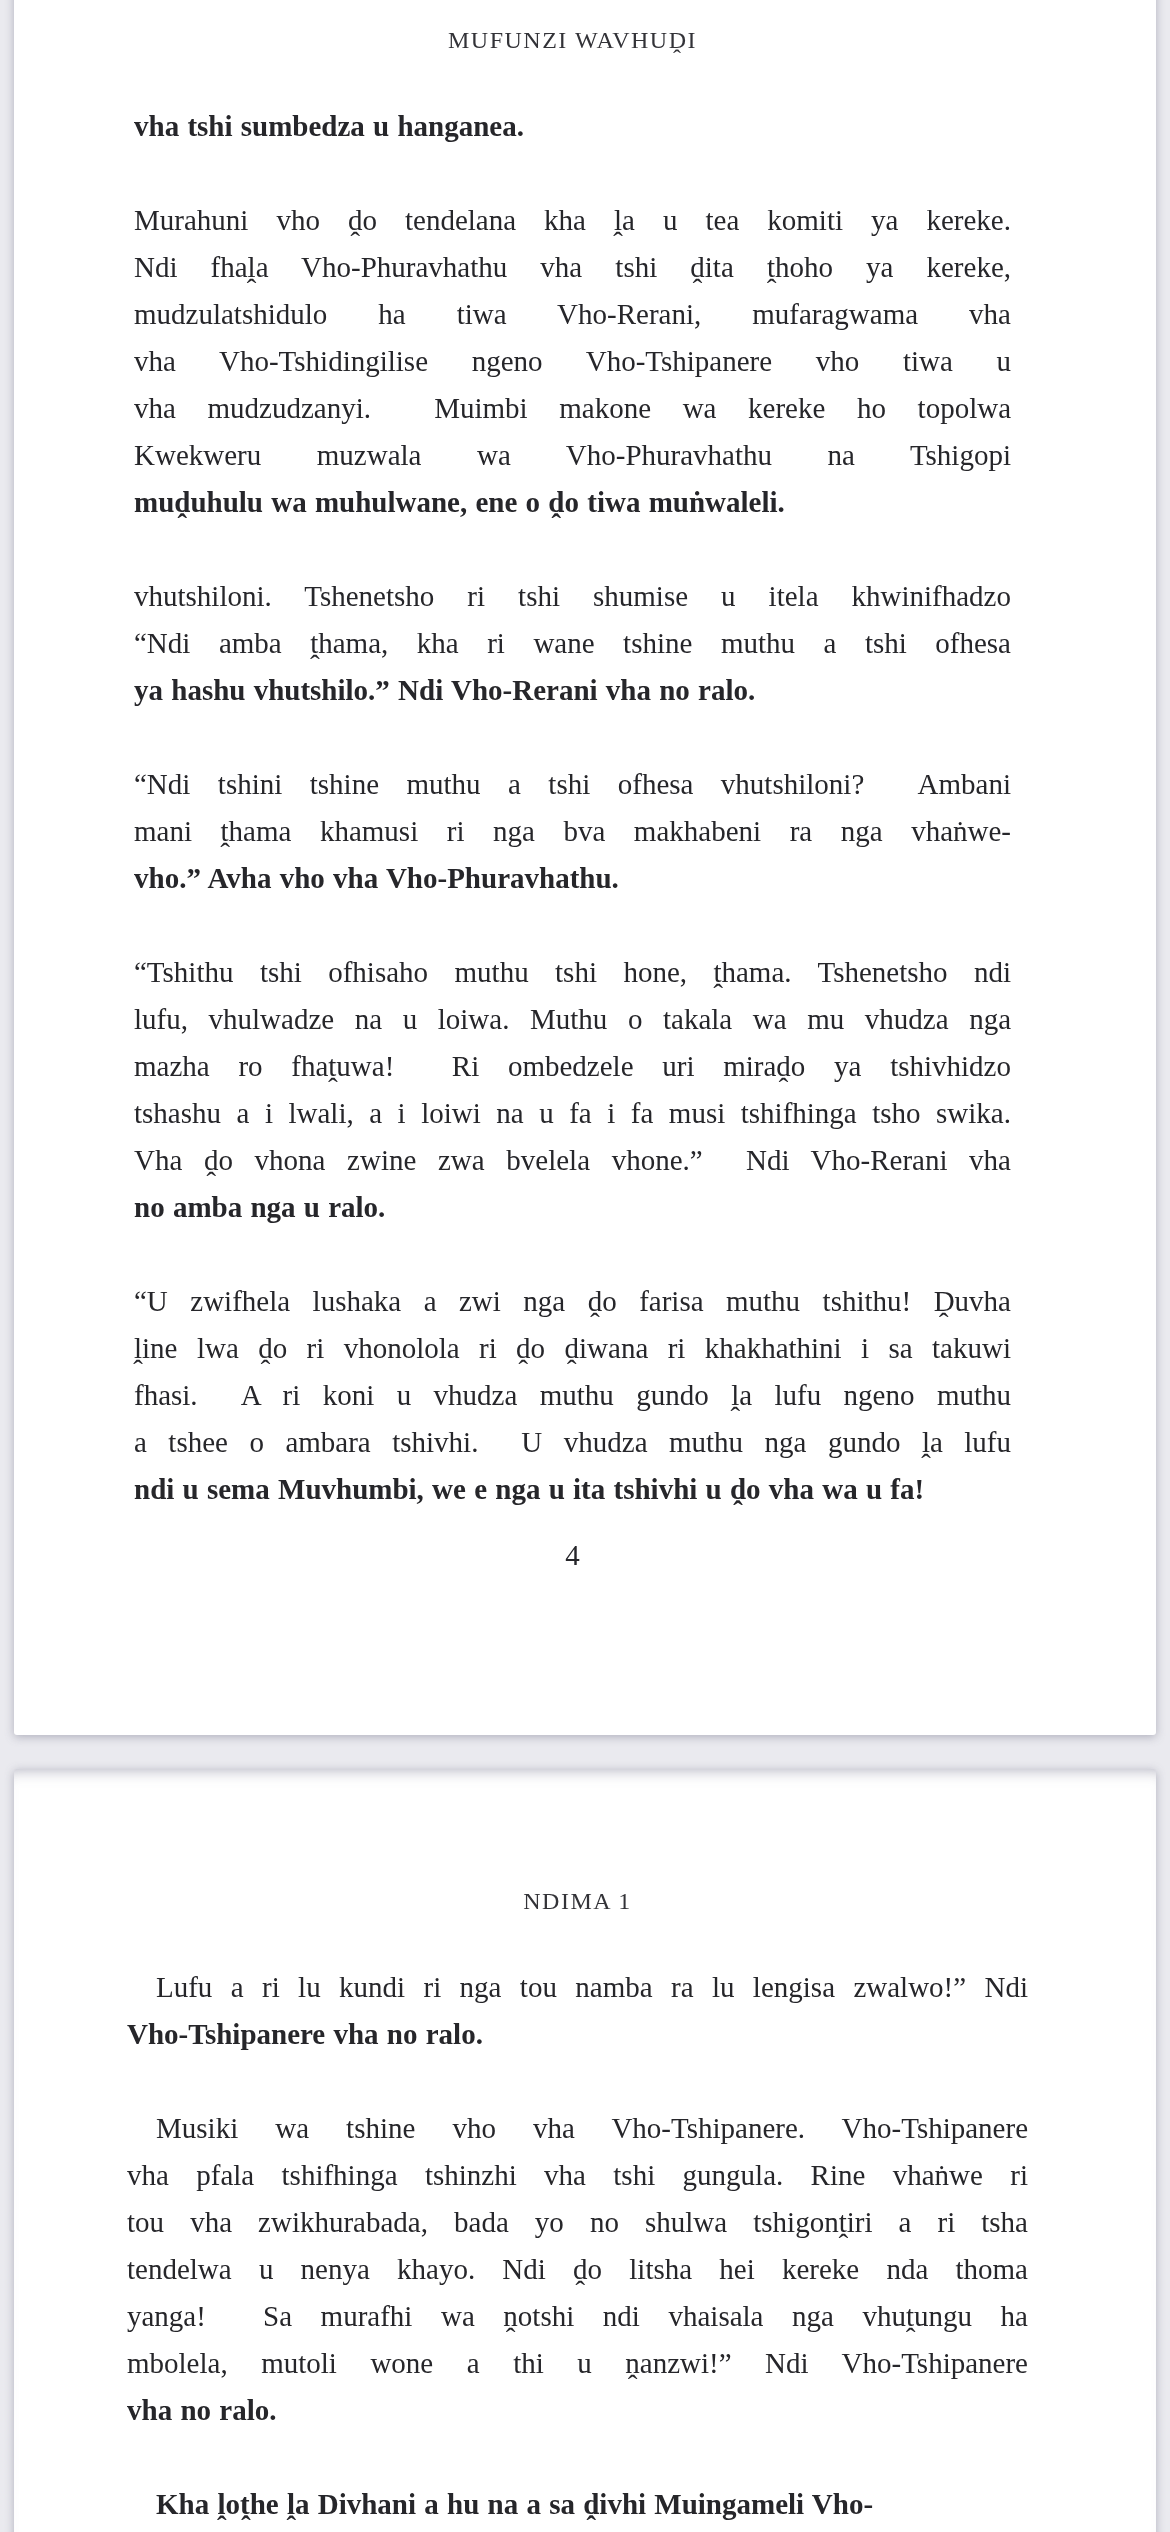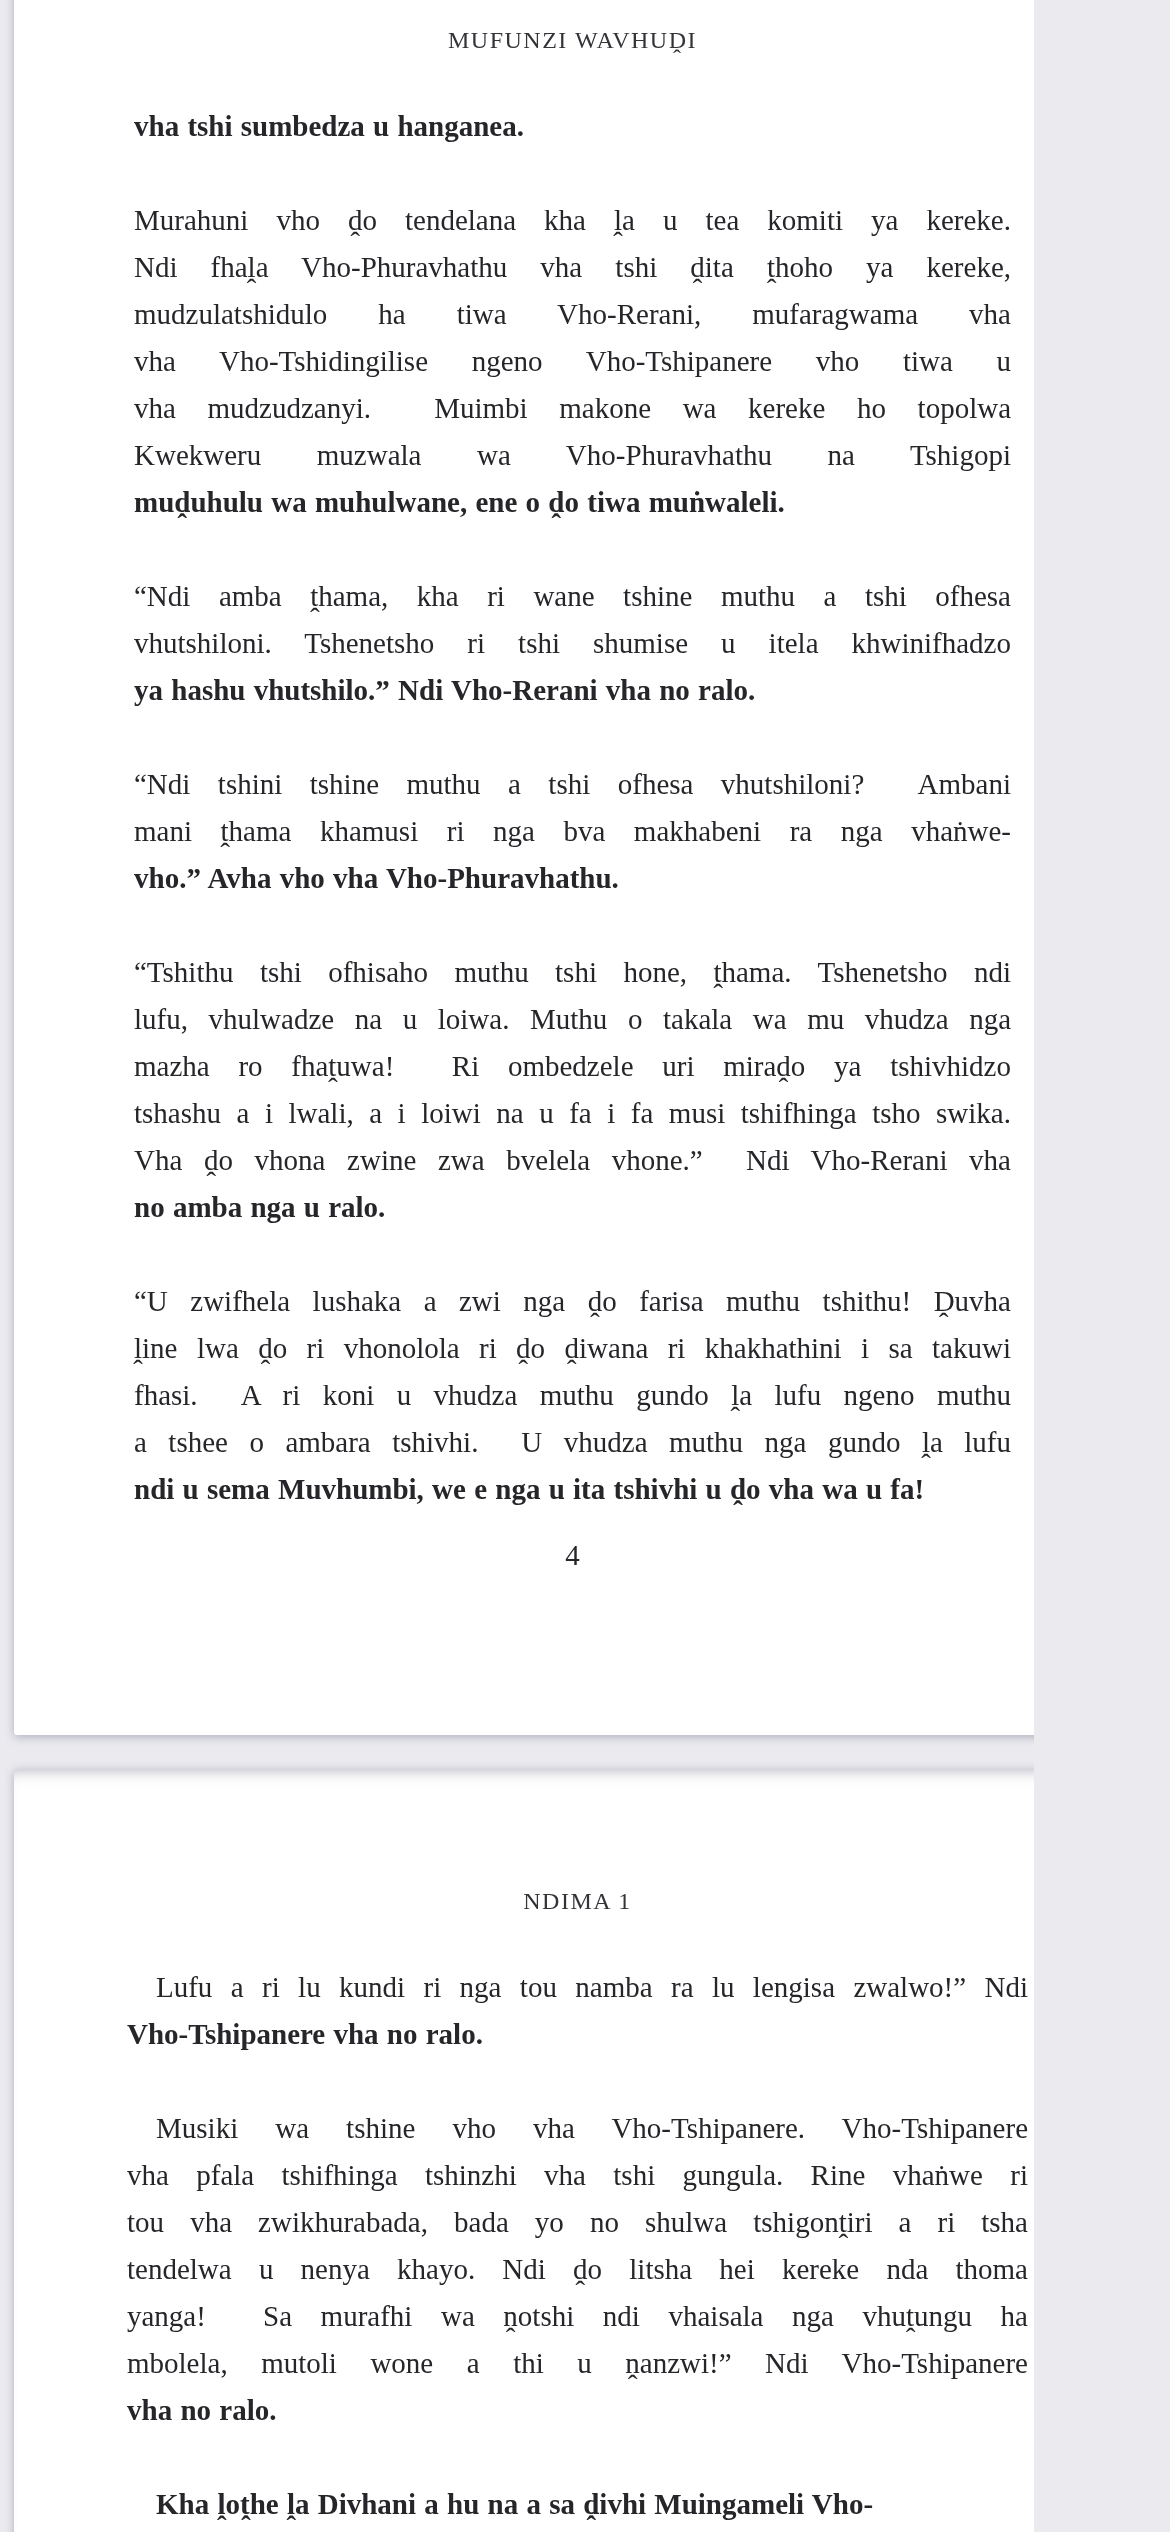--- a/index.html
+++ b/index.html
@@ -2,21 +2,21 @@
 <html style="--bg: #eaeaef; --page: #ffffff; --ink: #26262a;"><head>
 <meta charset="utf-8">
 <title>Book reader</title>
 <style>
   html, body { margin: 0; padding: 0; }
   body {
     width: 1170px; height: 2532px; overflow: hidden;
     background: var(--bg, #eaeaef);
     font-family: "Liberation Serif", "DejaVu Serif", serif;
   }
-  .screen { position: relative; width: 1034px; height: 2532px; overflow: hidden; }
+  .screen { position: relative; width: 1170px; height: 2532px; overflow: hidden; }
 
   .page {
     box-sizing: border-box;
     width: 1142px;
     margin-left: 14px;
     background: var(--page, #ffffff);
     border-radius: 3px;
     box-shadow: 0 2px 10px rgba(96, 96, 118, 0.42);
     color: var(--ink, #26262a);
   }
@@ -66,22 +66,22 @@
           <div class="para">
             <div class="line first">Murahuni vho ḓo tendelana kha ḽa u tea komiti ya kereke.</div>
             <div class="line">Ndi fhaḽa Vho-Phuravhathu vha tshi ḓita ṱhoho ya kereke,</div>
             <div class="line">mudzulatshidulo ha tiwa Vho-Rerani, mufaragwama vha</div>
             <div class="line">vha Vho-Tshidingilise ngeno Vho-Tshipanere vho tiwa u</div>
             <div class="line">vha mudzudzanyi.&nbsp; Muimbi makone wa kereke ho topolwa</div>
             <div class="line">Kwekweru muzwala wa Vho-Phuravhathu na Tshigopi</div>
             <div class="line last">muḓuhulu wa muhulwane, ene o ḓo tiwa muṅwaleli.</div>
           </div>
           <div class="para">
+            <div class="line">vhutshiloni. Tshenetsho ri tshi shumise u itela khwinifhadzo</div>
             <div class="line first">“Ndi amba ṱhama, kha ri wane tshine muthu a tshi ofhesa</div>
-            <div class="line">vhutshiloni. Tshenetsho ri tshi shumise u itela khwinifhadzo</div>
             <div class="line last">ya hashu vhutshilo.” Ndi Vho-Rerani vha no ralo.</div>
           </div>
           <div class="para">
             <div class="line first">“Ndi tshini tshine muthu a tshi ofhesa vhutshiloni?&nbsp; Ambani</div>
             <div class="line">mani ṱhama khamusi ri nga bva makhabeni ra nga vhaṅwe-</div>
             <div class="line last">vho.” Avha vho vha Vho-Phuravhathu.</div>
           </div>
           <div class="para">
             <div class="line first">“Tshithu tshi ofhisaho muthu tshi hone, ṱhama. Tshenetsho ndi</div>
             <div class="line">lufu, vhulwadze na u loiwa. Muthu o takala wa mu vhudza nga</div>

